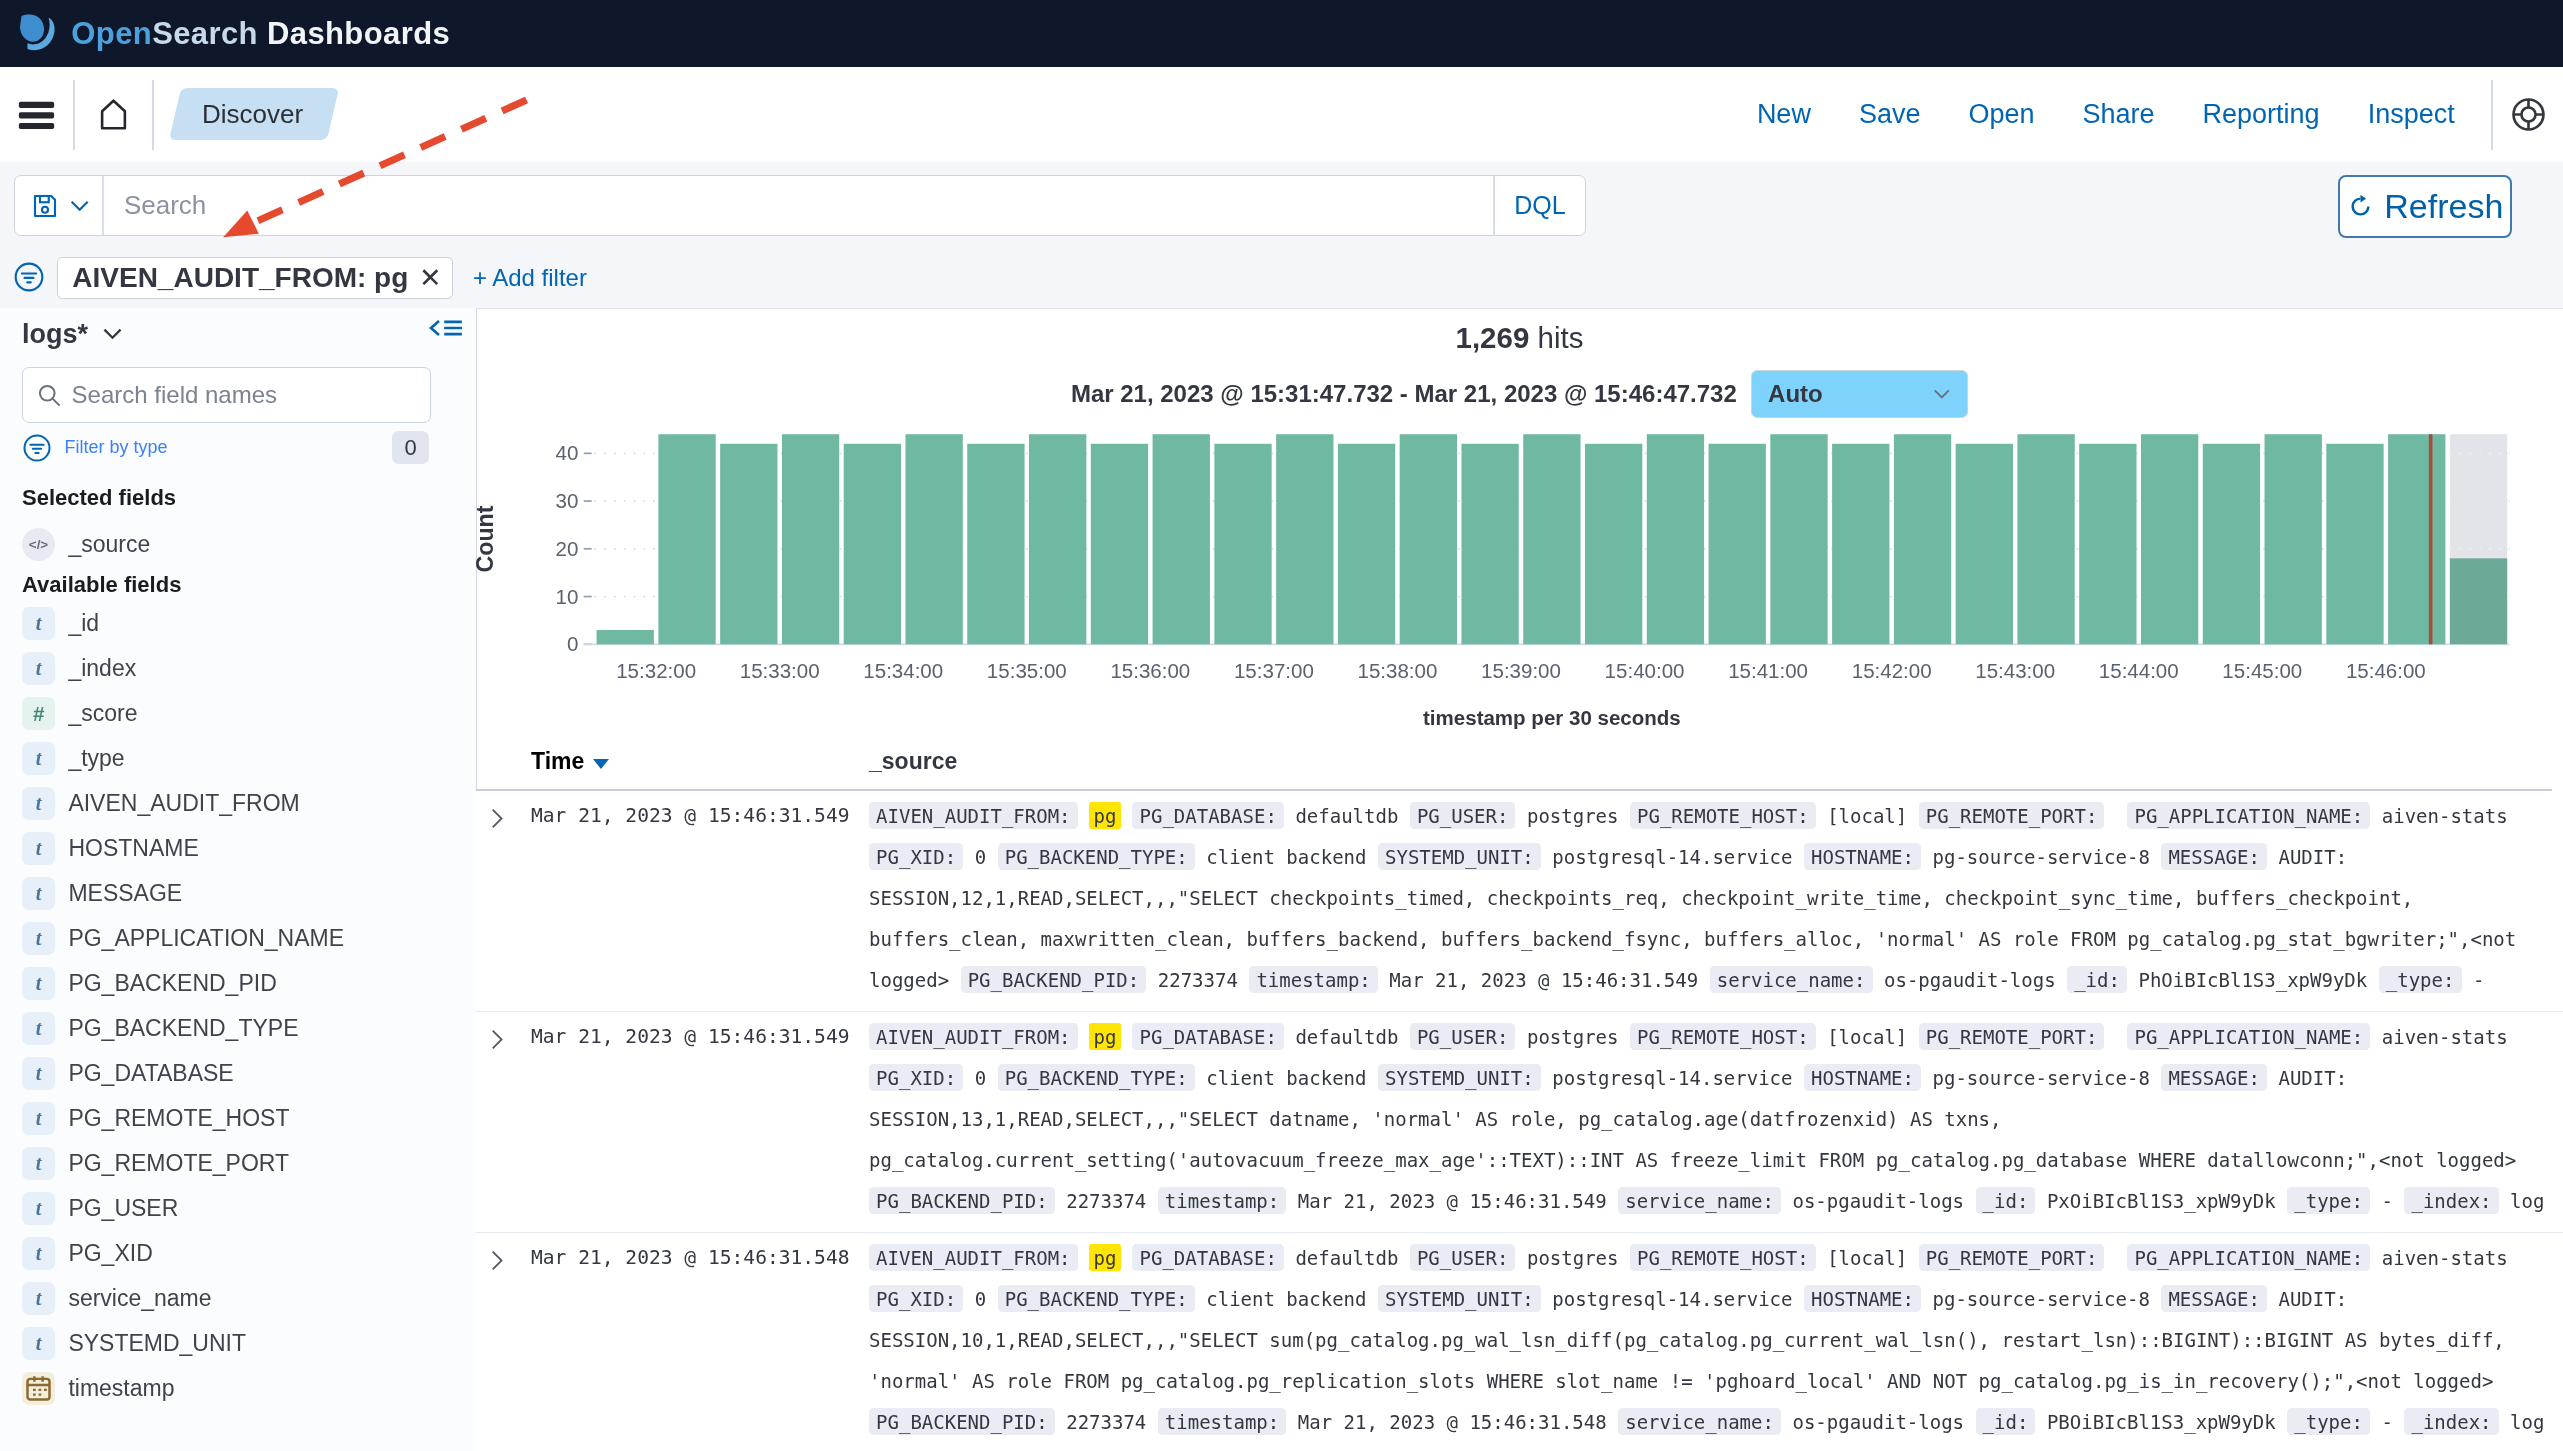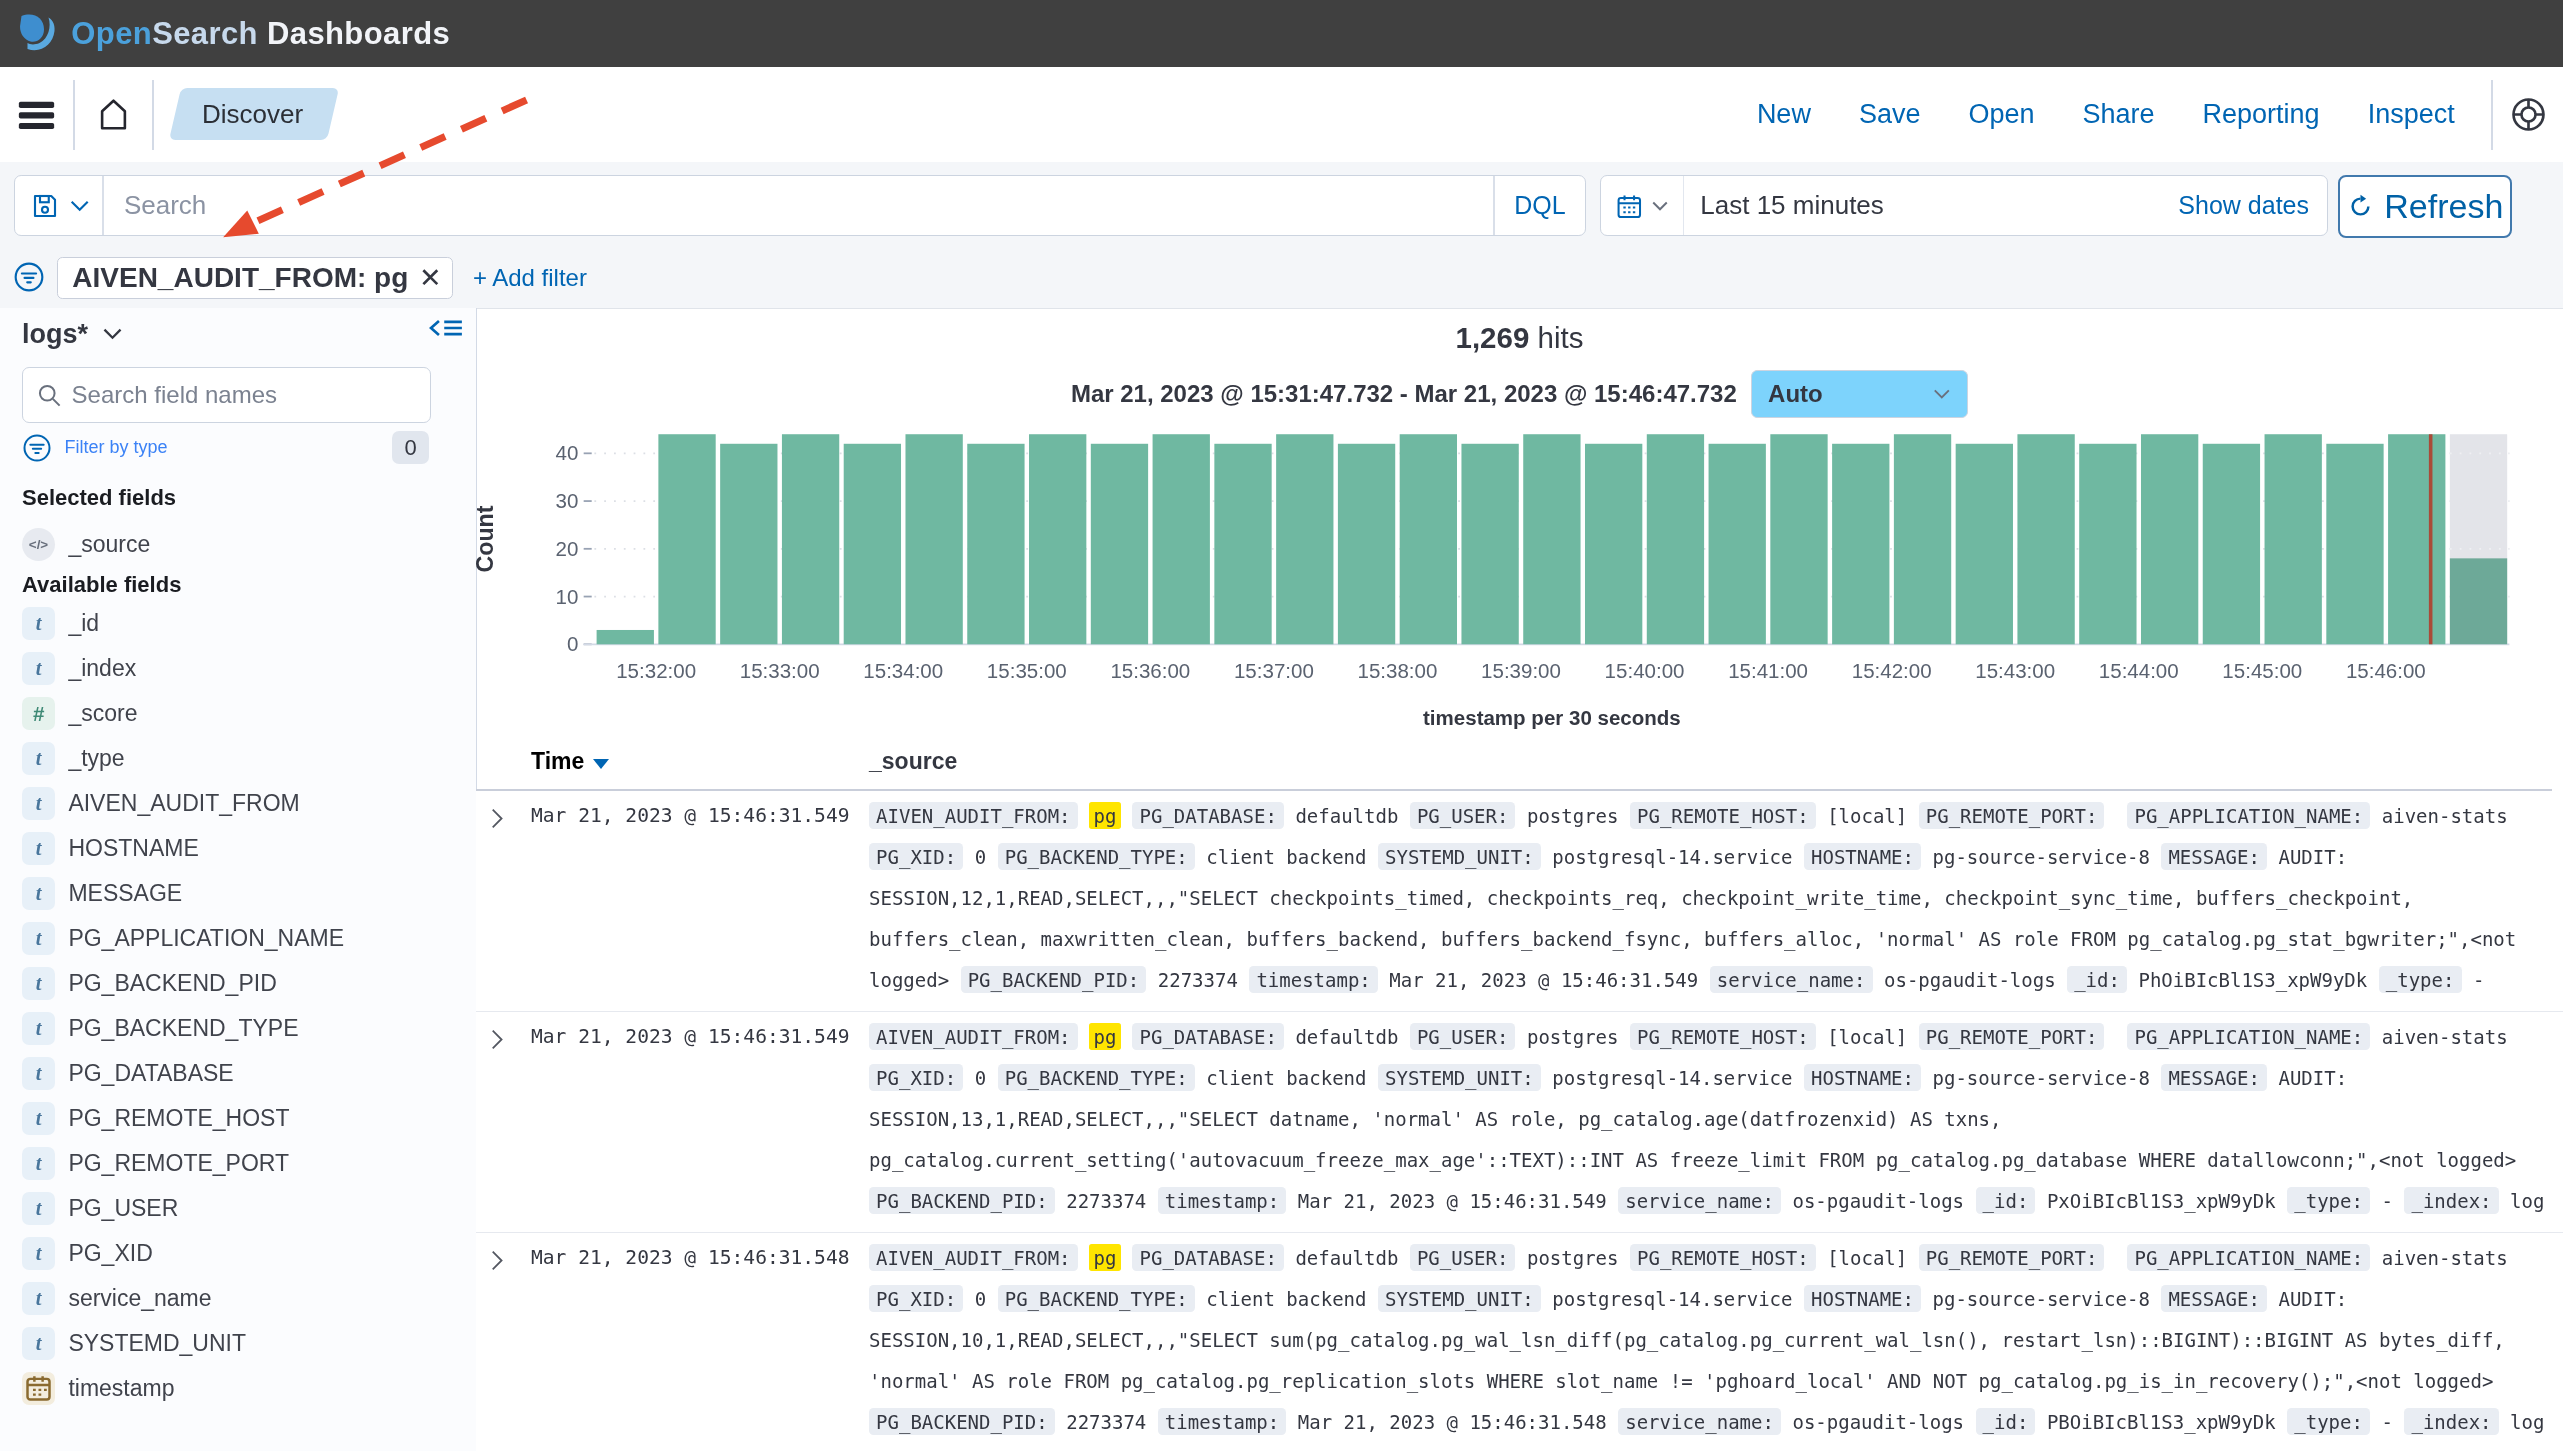--- a/index.html
+++ b/index.html
@@ -1,21 +1,21 @@
 <!DOCTYPE html>
 <html style="font-size:14.3px"><head>
 <meta charset="utf-8">
 <style>
   html,body{margin:0;padding:0;}
   body{width:2563px;height:1451px;overflow:hidden;background:#fff;
        font-family:"Liberation Sans", sans-serif;color:#343741;position:relative;}
   .mono{font-family:"DejaVu Sans Mono", monospace;}
 
   
-  .topbar{position:absolute;left:0;top:0;width:2563px;height:67px;background:#404040;
+  .topbar{position:absolute;left:0;top:0;width:2563px;height:67px;background:#0f172a;
           display:flex;align-items:center;}
   .logo-mark{margin-left:14.3px;width:48px;height:48px;}
   .brand{font-size:31px;font-weight:700;margin-left:9px;letter-spacing:0.4px;}
   .brand .b1{color:#4ba1dc;}
   .brand .b2{color:#c7d9ec;}
   .brand .b3{color:#f2f4f8;}
 
   
   .navbar{position:absolute;left:0;top:67px;width:2563px;height:95px;background:#fff;
           border-bottom:1.8px solid #d3dae6;display:flex;align-items:center;}
@@ -175,34 +175,20 @@
         <circle cx="12" cy="15" r="2.4" fill="none" stroke="#0065b3" stroke-width="1.7"></circle>
       </svg>
       <svg width="21.4" height="14.3" viewBox="0 0 24 16">
         <path d="M3 3 L12 12 L21 3" fill="none" stroke="#0065b3" stroke-width="2.4"></path>
       </svg>
     </div>
     <div class="seg-divider"></div>
     <input class="search-input" type="text" placeholder="Search" style="">
     <div class="seg-divider"></div>
     <div class="dql">DQL</div>
-  </div>
-  <div class="datebox">
-    <div class="cal-seg">
-      <svg width="28.6" height="28.6" viewBox="0 0 24 24">
-        <rect x="3" y="5" width="18" height="16" rx="2" fill="none" stroke="#0065b3" stroke-width="1.7"></rect>
-        <path d="M3 9.5 H21 M8 3 V7 M16 3 V7" stroke="#0065b3" stroke-width="1.7"></path>
-        <path d="M7 13 H9 M11 13 H13 M15 13 H17 M7 17 H9 M11 17 H13 M15 17 H17" stroke="#0065b3" stroke-width="1.7"></path>
-      </svg>
-      <svg width="18" height="12.5" viewBox="0 0 24 16">
-        <path d="M3 3 L12 12 L21 3" fill="none" stroke="#69707d" stroke-width="2.6"></path>
-      </svg>
-    </div>
-    <div class="daterange">Last 15 minutes</div>
-    <div class="showdates">Show dates</div>
   </div>
   <div class="refresh">
     <svg width="27" height="27" viewBox="0 0 24 24">
       <path d="M19 12 A7 7 0 1 1 12 5" fill="none" stroke="#0061a6" stroke-width="2.2"></path>
       <path d="M12 1.5 L17 5 L12 8.5 Z" fill="#0061a6"></path>
     </svg>
     <span>Refresh</span>
   </div>
 </div>
 

